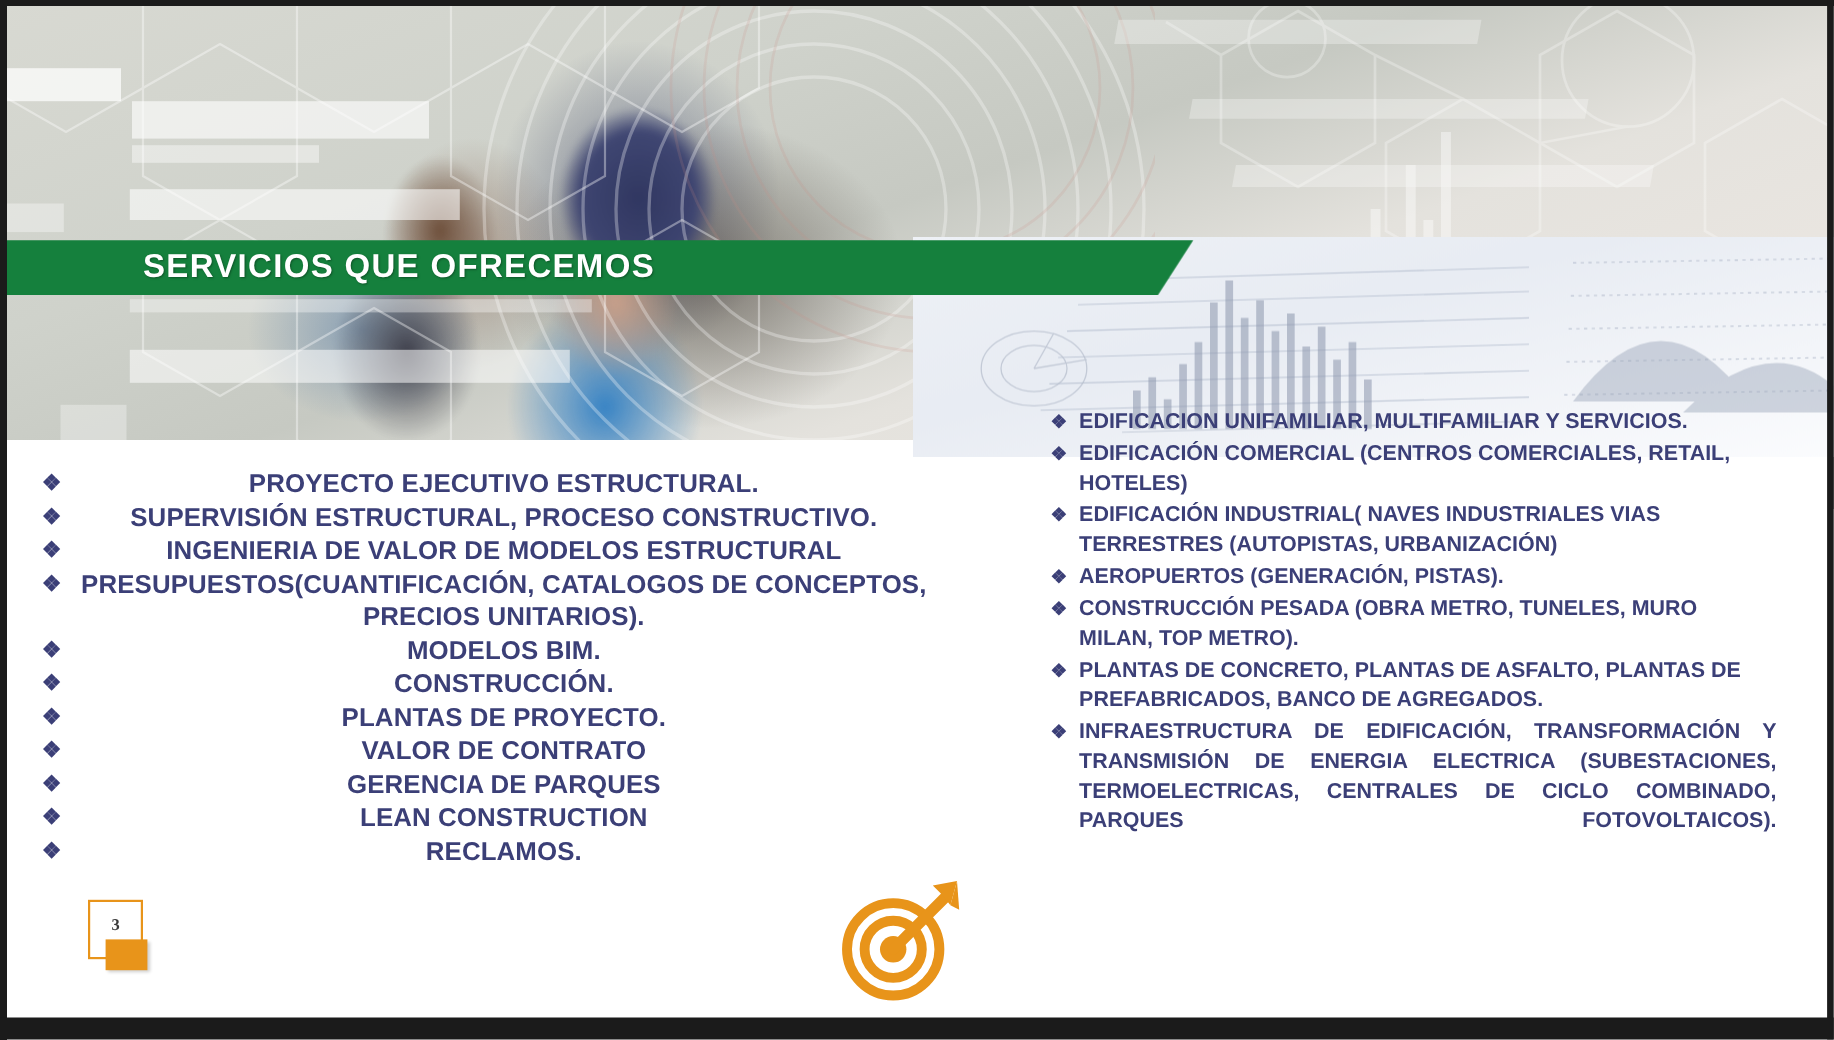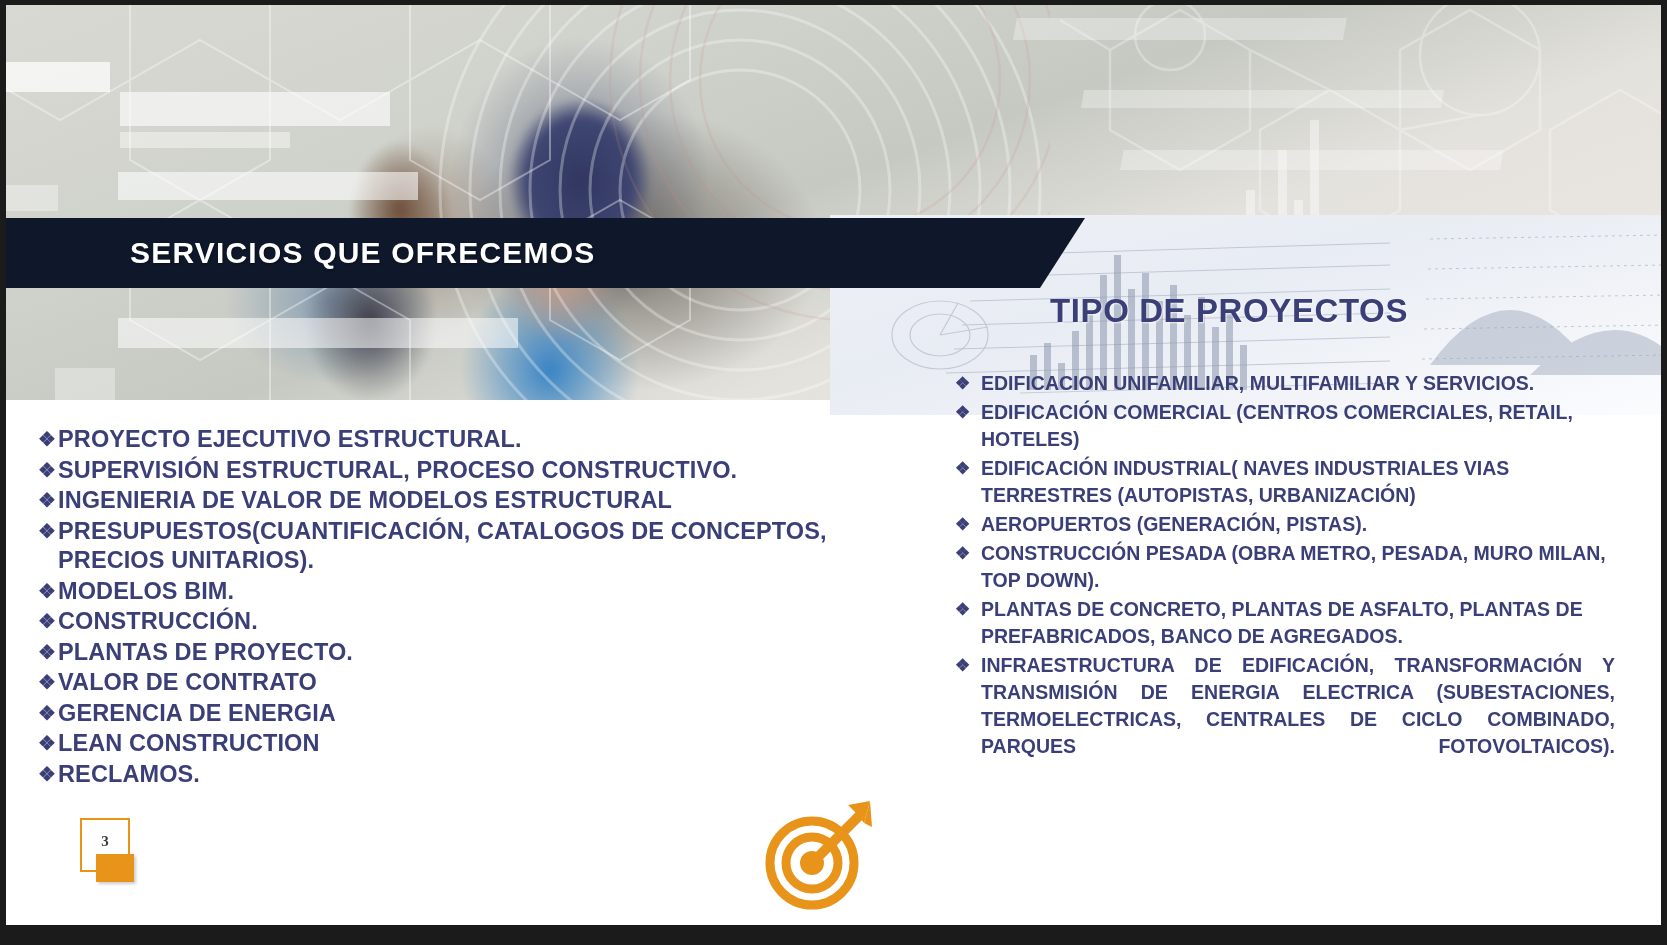--- a/index.html
+++ b/index.html
@@ -39,22 +39,22 @@
   .banner-arcs{position:absolute;left:430px;top:-120px;width:620px;height:620px;opacity:.55;}
   .banner-chartbars{position:absolute;left:900px;top:0;width:767px;height:400px;opacity:.75;}
   
   .chartpanel{
     position:absolute;left:830px;top:215px;width:837px;height:200px;
     background:linear-gradient(165deg,#eef1f6 0%,#e8ecf3 40%,#f3f5f9 75%,#fbfcfe 100%);
     overflow:hidden;
   }
   
   .title-banner{
-    position:absolute;left:0;top:218px;width:1085px;height:70px;
-    background:#0f172a;
+    position:absolute;left:0;top:218px;width:1085px;height:50px;
+    background:#15803d;
     clip-path:polygon(0 0,1085px 0,1040px 70px,0 70px);
     display:flex;align-items:center;
   }
   .title-banner-text{
     color:#ffffff;font-size:30px;font-weight:bold;letter-spacing:1.2px;
     margin-left:130px;text-shadow:1px 1px 2px rgba(0,0,0,.35);
     font-family:"Liberation Sans",sans-serif;
   }
   
   .right-heading{
@@ -65,21 +65,21 @@
   
   .left-list{
     position:absolute;left:38px;top:425px;width:820px;
   }
   .left-item{
     display:flex;align-items:flex-start;
     color:#3b3f77;font-size:23.5px;font-weight:bold;line-height:29.5px;
     letter-spacing:.1px;margin-bottom:1px;
   }
   .left-item .bullet{flex:0 0 auto;margin-right:2px;font-size:20px;line-height:29.5px;}
-  .left-item .txt{flex:1 1 auto;}
+  .left-item .txt{flex:1 1 auto;text-align:center;}
   
   .right-list{
     position:absolute;left:955px;top:370px;width:660px;
   }
   .right-item{
     display:flex;align-items:flex-start;
     color:#3b3f77;font-size:19.5px;font-weight:bold;line-height:27px;
     margin-bottom:2px;
   }
   .right-item .bullet{flex:0 0 26px;font-size:17px;line-height:27px;}
@@ -246,21 +246,20 @@
       <g stroke="#aeb7c7" stroke-width="1" opacity=".6">
         <path d="M190 178 L560 168"></path>
       </g>
     </svg>
   </div>
 
   <div class="title-banner">
     <div class="title-banner-text">SERVICIOS QUE OFRECEMOS</div>
   </div>
 
-  <div class="right-heading">TIPO DE PROYECTOS</div>
 
   <div class="left-list">
     <div class="left-item">
       <span class="bullet">❖</span>
       <span class="txt">PROYECTO EJECUTIVO ESTRUCTURAL.</span>
     </div>
     <div class="left-item">
       <span class="bullet">❖</span>
       <span class="txt">SUPERVISIÓN ESTRUCTURAL, PROCESO CONSTRUCTIVO.</span>
     </div>
@@ -283,21 +282,21 @@
     <div class="left-item">
       <span class="bullet">❖</span>
       <span class="txt">PLANTAS DE PROYECTO.</span>
     </div>
     <div class="left-item">
       <span class="bullet">❖</span>
       <span class="txt">VALOR DE CONTRATO</span>
     </div>
     <div class="left-item">
       <span class="bullet">❖</span>
-      <span class="txt">GERENCIA DE ENERGIA</span>
+      <span class="txt">GERENCIA DE PARQUES</span>
     </div>
     <div class="left-item">
       <span class="bullet">❖</span>
       <span class="txt">LEAN CONSTRUCTION</span>
     </div>
     <div class="left-item">
       <span class="bullet">❖</span>
       <span class="txt">RECLAMOS.</span>
     </div>
   </div>
@@ -314,21 +313,21 @@
     <div class="right-item">
       <span class="bullet">❖</span>
       <span class="txt">EDIFICACIÓN INDUSTRIAL( NAVES INDUSTRIALES VIAS TERRESTRES (AUTOPISTAS, URBANIZACIÓN)</span>
     </div>
     <div class="right-item">
       <span class="bullet">❖</span>
       <span class="txt">AEROPUERTOS (GENERACIÓN, PISTAS).</span>
     </div>
     <div class="right-item">
       <span class="bullet">❖</span>
-      <span class="txt">CONSTRUCCIÓN PESADA (OBRA METRO, PESADA, MURO MILAN, TOP DOWN).</span>
+      <span class="txt">CONSTRUCCIÓN PESADA (OBRA METRO, TUNELES, MURO MILAN, TOP METRO).</span>
     </div>
     <div class="right-item">
       <span class="bullet">❖</span>
       <span class="txt">PLANTAS DE CONCRETO, PLANTAS DE ASFALTO, PLANTAS DE PREFABRICADOS, BANCO DE AGREGADOS.</span>
     </div>
     <div class="right-item justified">
       <span class="bullet">❖</span>
       <span class="txt">INFRAESTRUCTURA DE EDIFICACIÓN, TRANSFORMACIÓN Y TRANSMISIÓN DE ENERGIA ELECTRICA (SUBESTACIONES, TERMOELECTRICAS, CENTRALES DE CICLO COMBINADO, PARQUES FOTOVOLTAICOS).</span>
     </div>
   </div>

